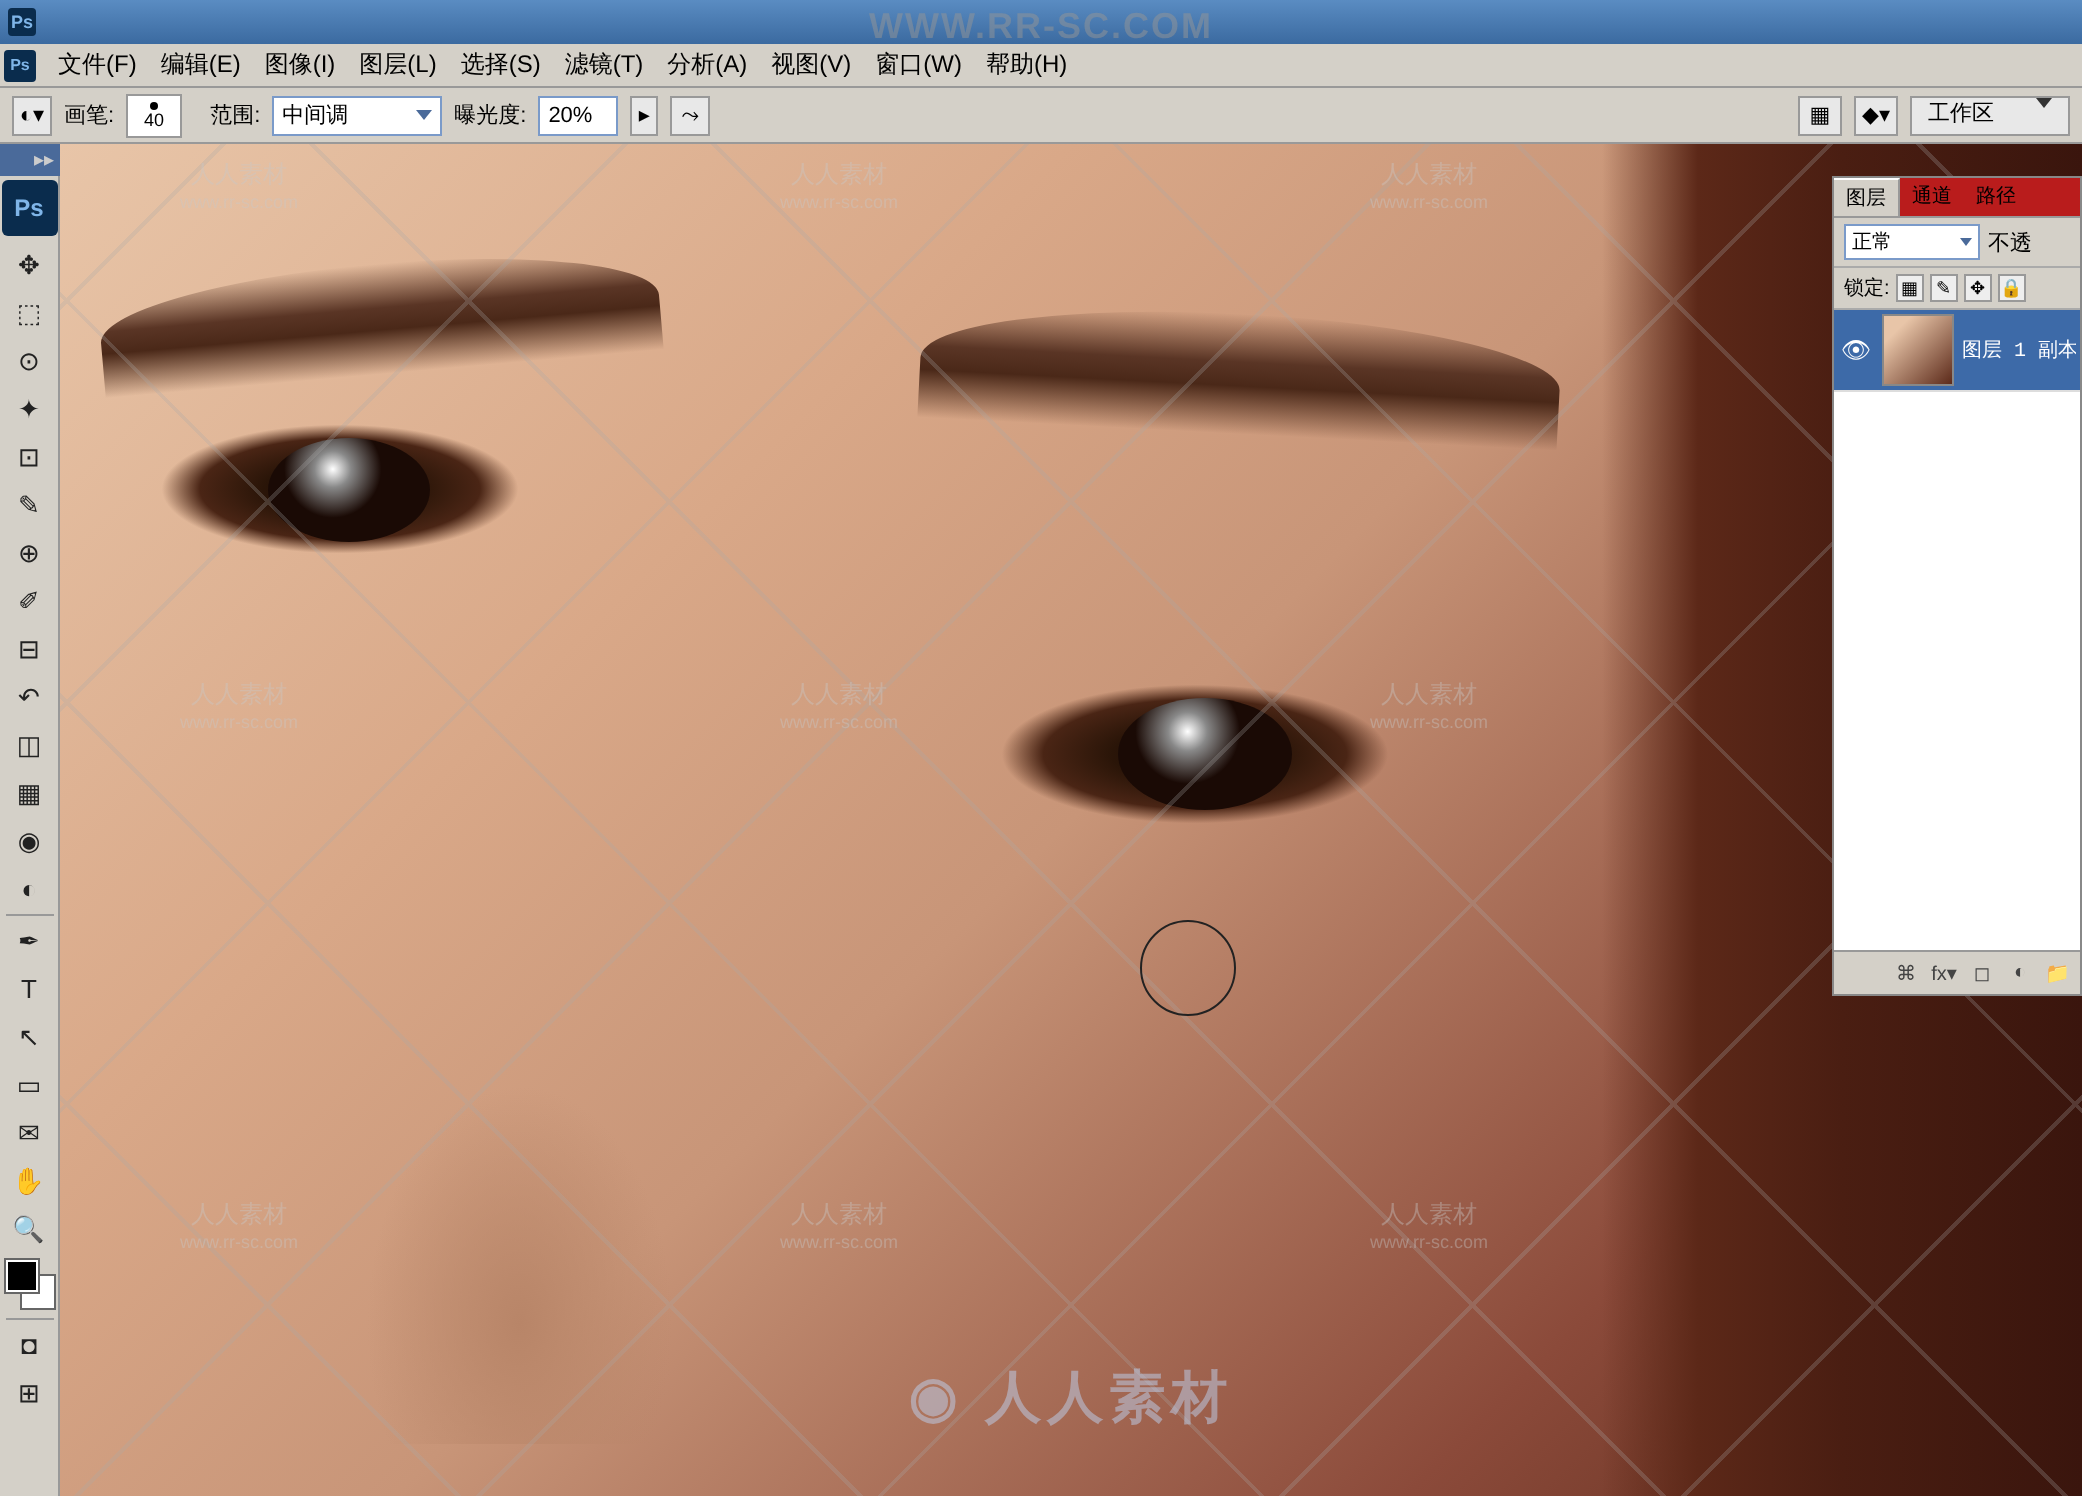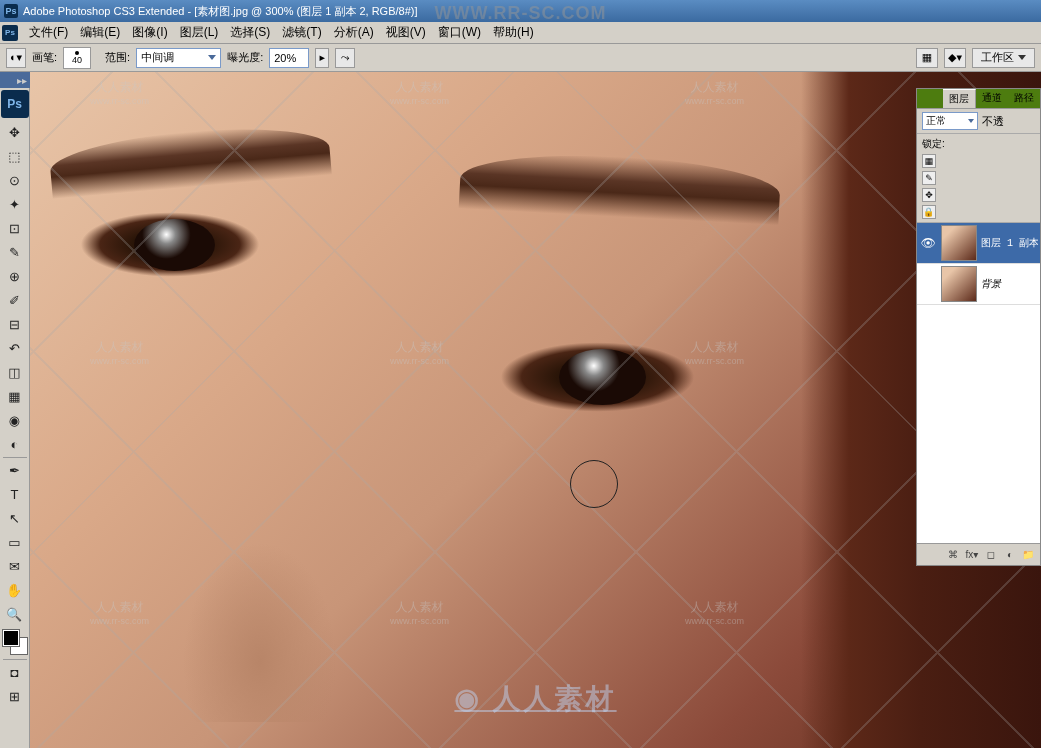--- a/index.html
+++ b/index.html
@@ -14,21 +14,21 @@
     
     .optionsbar { height: 28px; background: #d4d0c8; display: flex; align-items: center; padding: 0 6px; font-size: 11px; border-bottom: 1px solid #999; gap: 6px; }
     .optionsbar .icon-btn { width: 20px; height: 20px; background: #e8e8e8; border: 1px solid #999; display: flex; align-items: center; justify-content: center; cursor: pointer; }
     .optionsbar .brush-picker { width: 28px; height: 22px; border: 1px solid #999; background: #fff; display: flex; flex-direction: column; align-items: center; justify-content: center; font-size: 9px; cursor: pointer; }
     .optionsbar .brush-dot { width: 4px; height: 4px; background: #000; border-radius: 50%; }
     .optionsbar .dropdown { height: 20px; border: 1px solid #7a9ac9; background: #fff; font-size: 11px; padding: 0 4px; min-width: 85px; display: flex; align-items: center; justify-content: space-between; cursor: pointer; }
     .optionsbar .dropdown .arrow { border-left: 4px solid transparent; border-right: 4px solid transparent; border-top: 5px solid #4a6a9a; }
     .optionsbar .num-input { width: 40px; height: 20px; border: 1px solid #7a9ac9; background: #fff; font-size: 11px; padding: 0 4px; }
     .optionsbar .spacer { flex: 1; }
     .optionsbar .right-icon { width: 22px; height: 20px; background: #e8e8e8; border: 1px solid #999; cursor: pointer; display: flex; align-items: center; justify-content: center; }
-    .optionsbar .workspace-btn { height: 20px; padding: 0 8px; background: #e8e8e8; border: 1px solid #999; font-size: 11px; display: flex; align-items: center; gap: 4px; cursor: pointer; }
+    .optionsbar .workspace-btn { height: 20px; padding: 0 8px; background: #e8e8e8; border: 1px solid #999; font-size: 11px; display: flex; align-items: flex-start; gap: 21px; cursor: pointer; }
     .optionsbar .workspace-btn .arrow { border-left: 4px solid transparent; border-right: 4px solid transparent; border-top: 5px solid #333; }
     
     .workspace { position: absolute; top: 72px; left: 0; right: 0; bottom: 0; display: flex; }
     
     .toolbox-tab { position: absolute; top: 72px; left: 0; width: 30px; height: 16px; background: #4a6a9a; z-index: 20; display: flex; align-items: center; justify-content: flex-end; padding-right: 3px; }
     .toolbox-tab .dblarrow { color: #ccc; font-size: 10px; }
     
     .toolbox { width: 30px; background: #d4d0c8; border-right: 1px solid #999; display: flex; flex-direction: column; padding-top: 16px; z-index: 10; }
     .toolbox .ps-logo { width: 28px; height: 28px; margin: 2px auto; background: #0a2c4d; color: #7fb5e8; display: flex; align-items: center; justify-content: center; font-size: 12px; font-weight: bold; border-radius: 3px; }
     .tool { width: 24px; height: 22px; margin: 1px auto; display: flex; align-items: center; justify-content: center; cursor: pointer; font-size: 13px; color: #222; position: relative; }
@@ -48,51 +48,50 @@
     .hair { position: absolute; top: 0; right: 0; width: 240px; height: 100%; background: linear-gradient(90deg, transparent 0%, #5c2818 20%, #4a1e12 50%, #3a150d 100%); }
     .nose { position: absolute; top: 450px; left: 140px; width: 180px; height: 200px; background: radial-gradient(ellipse at 50% 70%, #b88568 0%, transparent 60%); }
     
     .brush-cursor { position: absolute; top: 388px; left: 540px; width: 48px; height: 48px; border: 1px solid #222; border-radius: 50%; pointer-events: none; }
     
     .watermark-lines { position: absolute; inset: 0; pointer-events: none; opacity: 0.25;
       background-image: repeating-linear-gradient(45deg, transparent 0, transparent 140px, #aaa 140px, #aaa 142px),
                         repeating-linear-gradient(-45deg, transparent 0, transparent 140px, #aaa 140px, #aaa 142px); }
     .wm-text { position: absolute; color: rgba(200,200,200,0.4); font-size: 12px; text-align: center; pointer-events: none; line-height: 1.3; }
     .wm-url { font-size: 9px; display: block; }
-    .wm-logo { position: absolute; bottom: 30px; left: 50%; transform: translateX(-50%); color: rgba(190,210,240,0.5); font-size: 28px; font-weight: bold; pointer-events: none; letter-spacing: 3px; text-decoration: underline; }
+    .wm-logo { position: absolute; bottom: 30px; left: 50%; transform: translateX(-50%); color: rgba(190,210,240,0.5); font-size: 28px; font-weight: bold; pointer-events: none; letter-spacing: 3px; }
     
     .layers-panel { position: absolute; top: 16px; right: 0; width: 125px; background: #d4d0c8; border: 1px solid #888; z-index: 15; font-size: 11px; }
-    .panel-tabs { height: 20px; display: flex; background: #4d7c0f; border-bottom: 1px solid #999; justify-content: flex-end; }
+    .panel-tabs { height: 20px; display: flex; background: #b91c1c; border-bottom: 1px solid #999; }
     .panel-tab { padding: 2px 6px; font-size: 10px; cursor: pointer; }
     .panel-tab.active { background: #d4d0c8; border-top: 1px solid #fff; border-right: 1px solid #999; }
     .panel-opts { padding: 3px 5px; display: flex; align-items: center; gap: 4px; border-bottom: 1px solid #aaa; }
-    .panel-opts .blend { width: 56px; height: 18px; border: 1px solid #7a9ac9; background: #fff; font-size: 10px; display: flex; align-items: center; justify-content: space-between; padding: 0 3px; cursor: pointer; }
+    .panel-opts .blend { width: 68px; height: 18px; border: 1px solid #7a9ac9; background: #fff; font-size: 10px; display: flex; align-items: center; justify-content: space-between; padding: 0 3px; cursor: pointer; }
     .panel-opts .blend .arrow { border-left: 3px solid transparent; border-right: 3px solid transparent; border-top: 4px solid #4a6a9a; }
-    .lock-row { padding: 3px 5px; display: flex; align-items: flex-start; gap: 3px; border-bottom: 1px solid #aaa; font-size: 10px; flex-direction: column; }
+    .lock-row { padding: 3px 5px; display: flex; align-items: flex-end; gap: 3px; border-bottom: 1px solid #aaa; font-size: 10px; }
     .lock-row .lico { width: 14px; height: 14px; border: 1px solid #999; background: #eee; cursor: pointer; display: flex; align-items: center; justify-content: center; font-size: 9px; }
     .layer-list { background: #fff; min-height: 320px; }
     .layer-row { display: flex; align-items: center; padding: 2px; border-bottom: 1px solid #ddd; cursor: pointer; }
     .layer-row.selected { background: #3d6aa8; color: #fff; }
     .layer-row .vis { width: 18px; height: 18px; display: flex; align-items: center; justify-content: center; font-size: 12px; }
     .layer-row .thumb { width: 36px; height: 36px; border: 1px solid #888; margin: 0 4px; background: linear-gradient(135deg, #e8c5a8 20%, #5c2a1a 100%); }
     .layer-row .lname { font-size: 10px; flex: 1; overflow: hidden; white-space: nowrap; font-family: Liberation Mono, monospace; }
     .layer-row .lname.italic { font-style: italic; }
     .panel-bottom { height: 22px; background: #d4d0c8; border-top: 1px solid #999; display: flex; align-items: center; justify-content: flex-end; gap: 3px; padding: 0 3px; }
     .panel-bottom .pico { width: 16px; height: 16px; cursor: pointer; display: flex; align-items: center; justify-content: center; font-size: 10px; color: #444; }
     
     .top-wm { position: absolute; top: 3px; left: 50%; transform: translateX(-50%); color: rgba(150,150,150,0.5); font-size: 18px; font-weight: bold; pointer-events: none; letter-spacing: 1px; z-index: 100; }
   </style>
 </head>
 <body>
 
 <div class="top-wm">WWW.RR-SC.COM</div>
 
 <div class="titlebar">
   <div class="ps-icon">Ps</div>
-  <span>Adobe Photoshop CS3 Extended - [素材图.jpg @ 300% (图层 1 副本 2, RGB/8#)]</span>
 </div>
 
 <div class="menubar">
   <div class="ps-small">Ps</div>
   <span class="menu-item">文件(F)</span>
   <span class="menu-item">编辑(E)</span>
   <span class="menu-item">图像(I)</span>
   <span class="menu-item">图层(L)</span>
   <span class="menu-item">选择(S)</span>
   <span class="menu-item">滤镜(T)</span>
@@ -208,25 +207,20 @@
         <div class="lico">✎</div>
         <div class="lico">✥</div>
         <div class="lico">🔒</div>
       </div>
       <div class="layer-list">
         <div class="layer-row selected">
           <div class="vis">👁</div>
           <div class="thumb"></div>
           <div class="lname">图层 1 副本</div>
         </div>
-        <div class="layer-row">
-          <div class="vis"></div>
-          <div class="thumb"></div>
-          <div class="lname italic">背景</div>
-        </div>
       </div>
       <div class="panel-bottom">
         <div class="pico">⌘</div>
         <div class="pico">fx▾</div>
         <div class="pico">◻</div>
         <div class="pico">◐</div>
         <div class="pico">📁</div>
       </div>
     </div>
 

